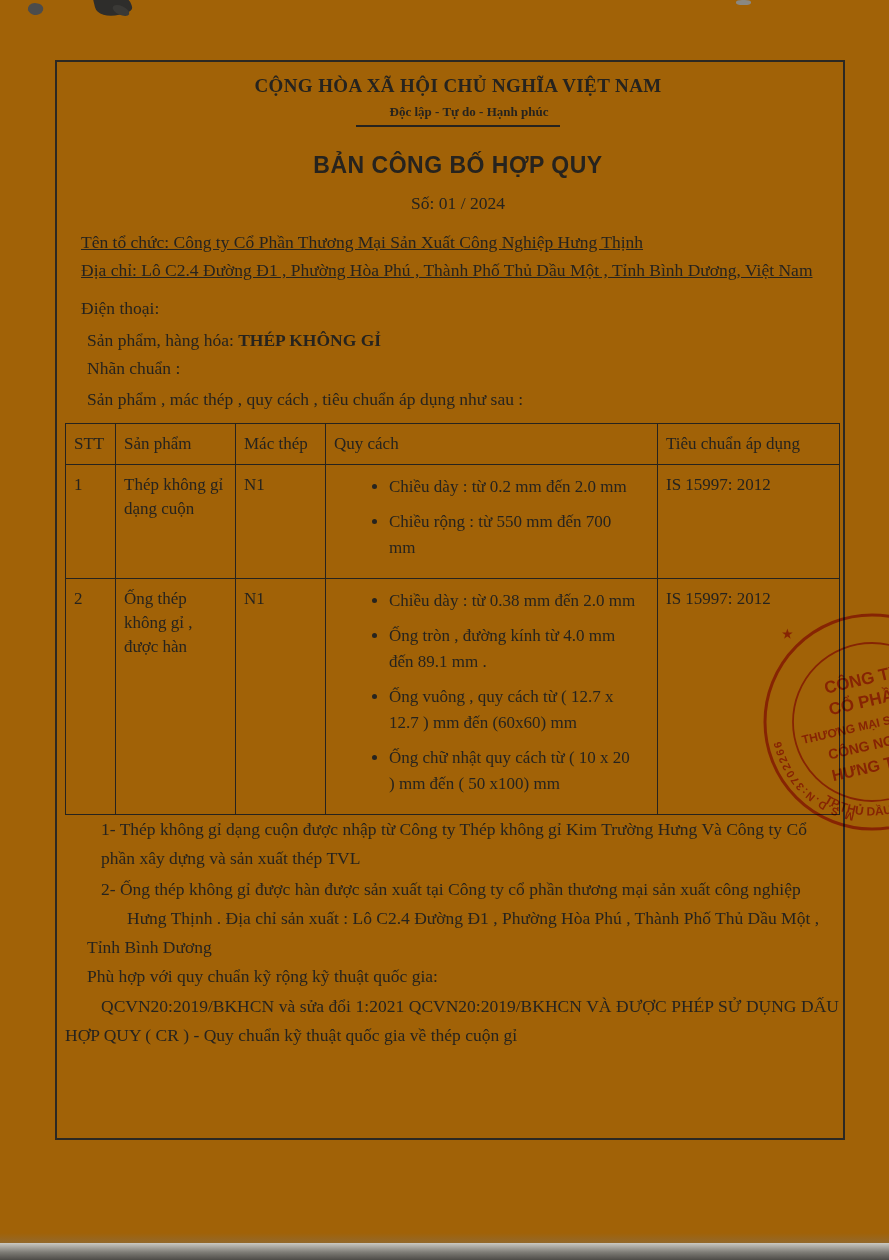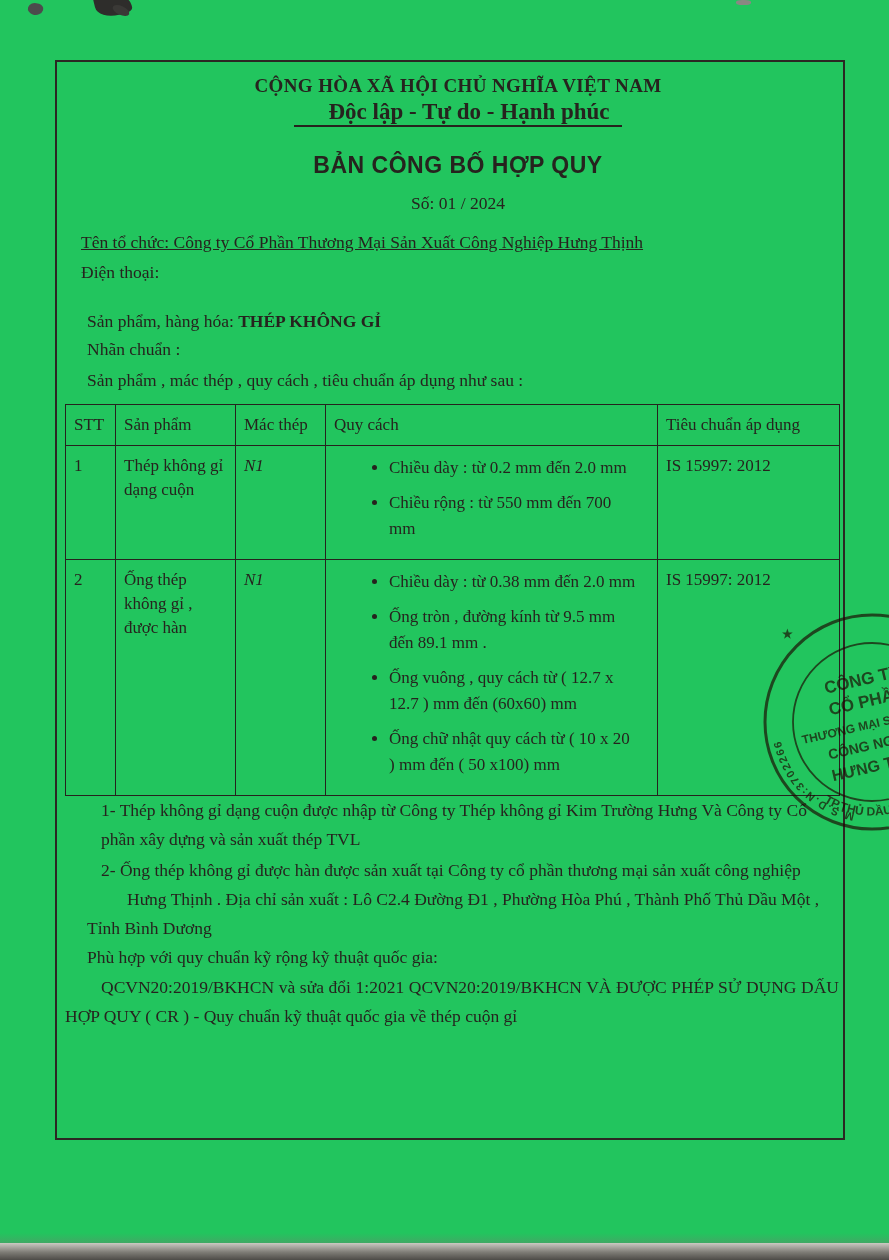--- a/index.html
+++ b/index.html
@@ -6,21 +6,21 @@
   * { margin:0; padding:0; box-sizing:border-box; }
   html,body { width:889px; }
   body {
     font-family:"Liberation Serif", serif;
     background:#e8e6e1;
     color:#26231e;
   }
   .page {
     position:relative;
     width:889px; height:1260px;
-    background:#22c55e;
+    background:#a16207;
     overflow:hidden;
   }
   
   .art-top-left {
     position:absolute; left:28px; top:3px; width:15px; height:12px;
     background:#4c4c4c; border-radius:55% 40% 60% 45%;
     transform:rotate(18deg);
   }
   .art-top-mark {
     position:absolute; left:95px; top:-6px; width:36px; height:22px;
@@ -52,35 +52,35 @@
     padding:12px 8px 0 24px;
   }
 
   .republic {
     text-align:center; font-weight:bold;
     font-size:19px; line-height:24px; letter-spacing:.4px;
   }
   .motto-wrap { text-align:center; margin-top:3px; }
   .motto {
     display:inline-block; font-weight:bold;
-    font-size:23px; line-height:22px;
+    font-size:13px; line-height:22px;
     border-bottom:2px solid #26231e;
     padding:0 12px 2px 34px;
   }
   .doc-title {
     text-align:center; margin-top:24px;
     font-family:"Liberation Sans", sans-serif;
     font-weight:bold; font-size:23px; line-height:28px; letter-spacing:.5px;
   }
   .doc-number { text-align:center; margin-top:12px; font-size:17.5px; line-height:24px; }
 
   .bodytext p { font-size:17.5px; line-height:28px; }
   .p-org   { margin-top:13px;text-decoration:underline; }
-  .p-phone { margin-top:2px; }
-  .p-product { margin-top:21px; margin-left:6px; }
+  .p-phone { margin-top:10px; }
+  .p-product { margin-top:4px; margin-left:6px; }
   .p-brand   { margin-left:6px; }
   .p-intro   { margin-top:3px; margin-left:6px; }
   .bold { font-weight:bold; }
 
   table.spec {
     border-collapse:collapse;
     margin:10px 0 0 -16px;
     width:774px;
     table-layout:fixed;
   }
@@ -88,21 +88,21 @@
     border:1.5px solid #26231e;
     vertical-align:top;
     font-size:17px; line-height:24px;
     font-weight:normal;
     padding:8px 8px;
     text-align:left;
   }
   th.h-stt { text-align:center; }
   td.c-stt { text-align:center; }
   td.c-sp  { text-align:justify; padding:8px 10px; }
-  td.c-mt  { padding-left:22px;font-style:italic; }
+  td.c-mt  { padding-left:22px; }
   td.c-tc  { padding-left:10px; }
   tr.r1 td { height:93px; }
   tr.r2 td { height:236px; }
   ul.specs { list-style:disc; margin:1px 0 0 30px; padding-right:12px; }
   ul.specs li { margin-bottom:9px; line-height:26px;margin-left:25px; }
 
   .notes { font-size:17.5px; line-height:29px; }
   .note-1 { margin-left:20px; }
   .note-2 { margin-left:20px; margin-top:2px; padding-left:26px; text-indent:-26px; }
   .note-tail { margin-left:6px; }
@@ -138,20 +138,21 @@
     <div class="motto-wrap">
       <span class="motto">Độc lập - Tự do - Hạnh phúc</span>
     </div>
 
     <div class="doc-title">BẢN CÔNG BỐ HỢP QUY</div>
     <div class="doc-number">Số: 01 / 2024</div>
 
     <div class="bodytext">
       <p class="p-org">
         <span>Tên tổ chức: Công ty Cổ Phần Thương Mại Sản Xuất Công Nghiệp Hưng Thịnh</span><br>
+        <span>Địa chỉ: Lô C2.4 Đường Đ1 , Phường Hòa Phú , Thành Phố Thủ Dầu Một , Tỉnh Bình Dương, Việt Nam</span>
       </p>
       <p class="p-phone">Điện thoại:</p>
       <p class="p-product">
         <span>Sản phẩm, hàng hóa: </span><span class="bold">THÉP KHÔNG GỈ</span>
       </p>
       <p class="p-brand">Nhãn chuẩn :</p>
       <p class="p-intro">Sản phẩm , mác thép , quy cách , tiêu chuẩn áp dụng như sau :</p>
     </div>
 
     <table class="spec">
@@ -184,21 +185,21 @@
           </td>
           <td class="c-tc">IS 15997: 2012</td>
         </tr>
         <tr class="r2">
           <td class="c-stt">2</td>
           <td class="c-sp">Ống thép không gỉ , được hàn</td>
           <td class="c-mt">N1</td>
           <td>
             <ul class="specs">
               <li>Chiều dày : từ 0.38 mm đến 2.0 mm</li>
-              <li>Ống tròn , đường kính từ 9.5 mm đến 89.1 mm .</li>
+              <li>Ống tròn , đường kính từ 4.0 mm đến 89.1 mm .</li>
               <li>Ống vuông , quy cách từ ( 12.7 x 12.7 ) mm đến (60x60) mm</li>
               <li>Ống chữ nhật quy cách từ ( 10 x 20 ) mm đến ( 50 x100) mm</li>
             </ul>
           </td>
           <td class="c-tc">IS 15997: 2012</td>
         </tr>
       </tbody>
     </table>
 
     <div class="notes">

